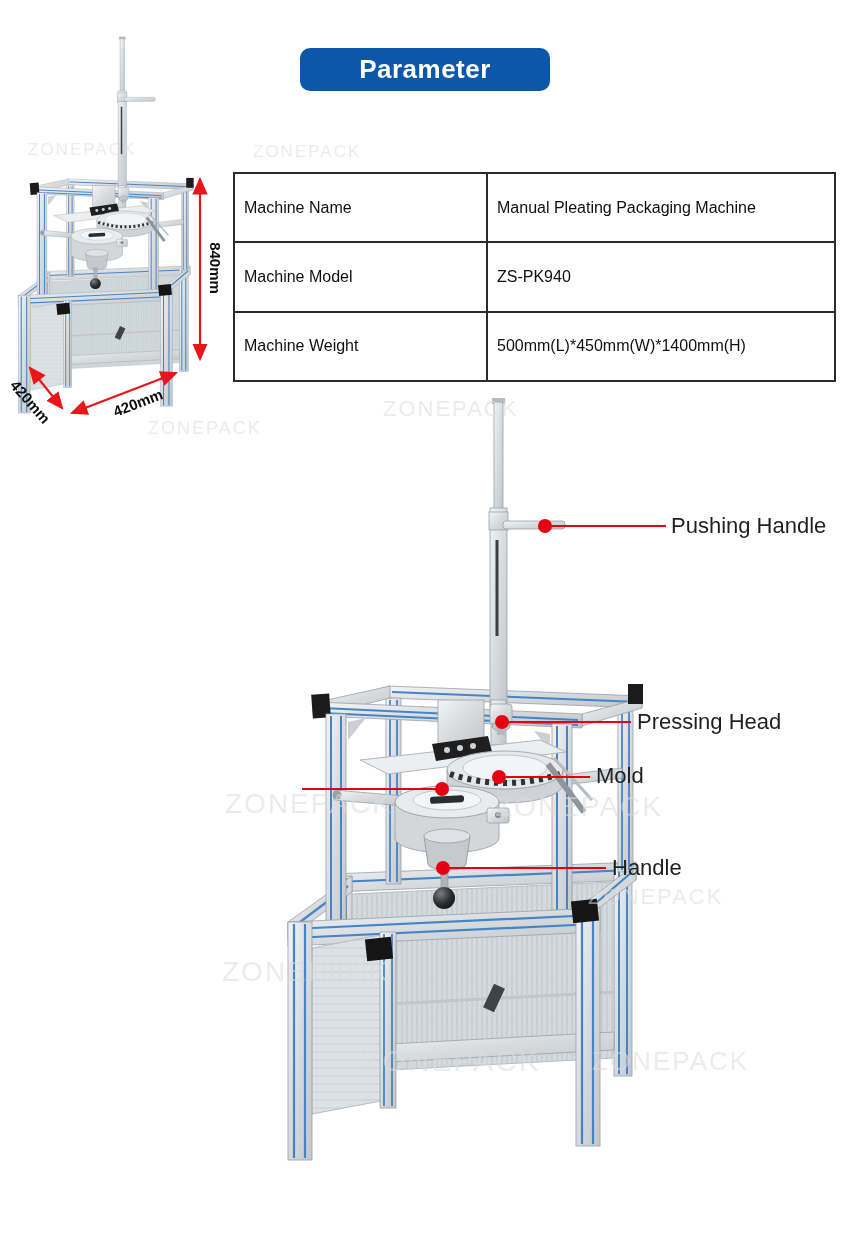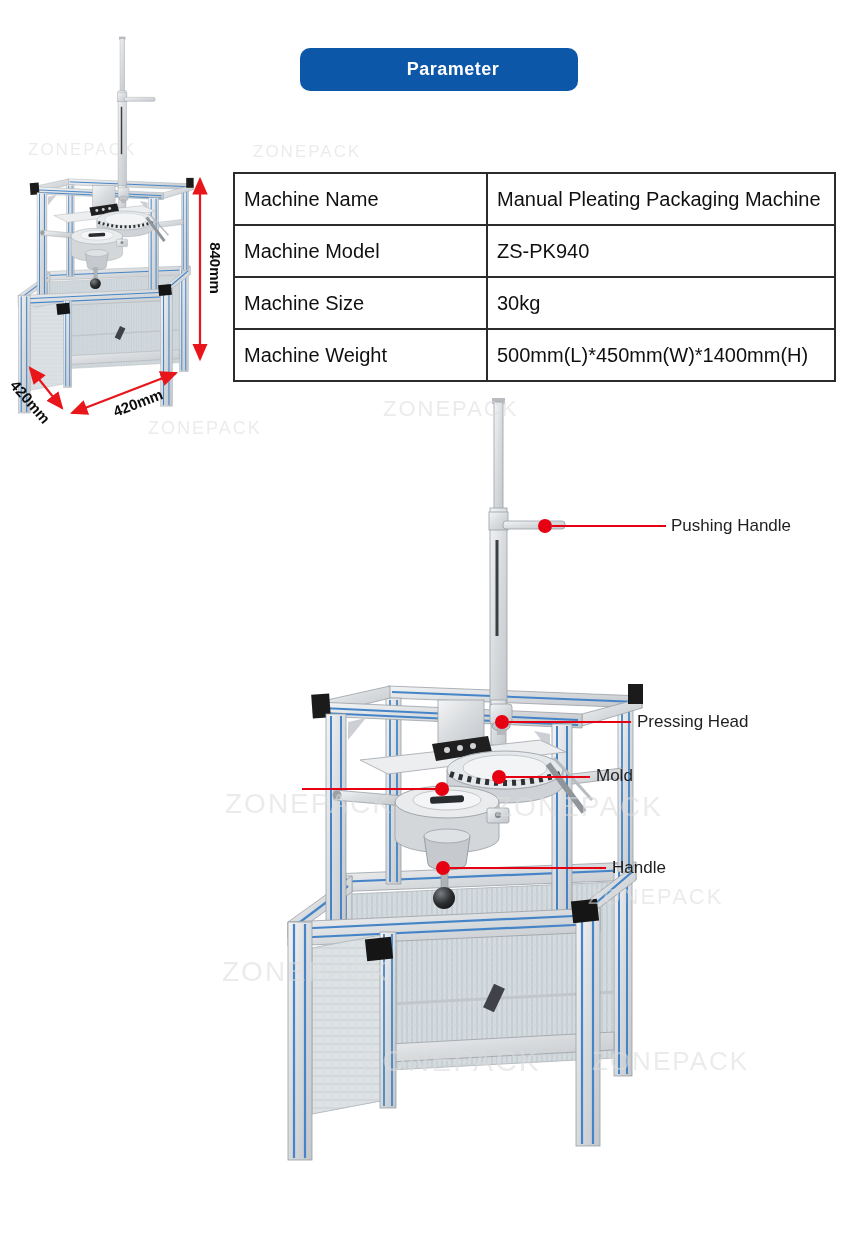--- a/index.html
+++ b/index.html
@@ -2,30 +2,30 @@
 <html><head>
 <meta charset="utf-8">
 <style>
   html,body{margin:0;padding:0;background:#fff;}
   .canvas{position:relative;width:850px;height:1243px;background:#ffffff;
           font-family:"Liberation Sans",sans-serif;overflow:hidden;}
   .canvas svg.fig{position:absolute;left:0;top:0;}
 
   .param-btn{position:absolute;left:300px;top:48px;width:250px;height:43px;
              background:#0d57a8;border-radius:10px;display:flex;align-items:center;
-             justify-content:center;color:#ffffff;font-size:18px;font-weight:bold;
-             letter-spacing:.5px;padding-left:28px;}
+             justify-content:center;color:#ffffff;font-size:26px;font-weight:bold;
+             letter-spacing:.5px;}
 
   table.spec{position:absolute;left:233px;top:172px;width:603px;height:210px;
              border-collapse:collapse;table-layout:fixed;color:#101010;}
-  table.spec td{border:2px solid #2b2b2b;font-size:20px;padding:0 4px 0 9px;
+  table.spec td{border:2px solid #2b2b2b;font-size:16px;padding:0 4px 0 9px;
                 vertical-align:middle;white-space:nowrap;overflow:hidden;}
   td.c1{width:238px;}
 
-  .anno{position:absolute;font-size:17px;color:#1f1f1f;white-space:nowrap;line-height:26px;}
+  .anno{position:absolute;font-size:22px;color:#1f1f1f;white-space:nowrap;line-height:26px;}
 
   .wm{position:absolute;color:#dcdcdc;opacity:.55;font-weight:normal;letter-spacing:2px;
       white-space:nowrap;pointer-events:none;}
 
   .dim{font:bold 15px "Liberation Sans",sans-serif;fill:#0c0c0c;}
 </style>
 </head>
 <body>
 
 <div class="canvas">
@@ -223,24 +223,20 @@
     <tbody>
       <tr>
         <td class="c1">Machine Name</td>
         <td>Manual Pleating Packaging Machine</td>
       </tr>
       <tr>
         <td class="c1">Machine Model</td>
         <td>ZS-PK940</td>
       </tr>
       <tr>
-        <td class="c1">Machine Size</td>
-        <td>30kg</td>
-      </tr>
-      <tr>
         <td class="c1">Machine Weight</td>
         <td>500mm(L)*450mm(W)*1400mm(H)</td>
       </tr>
     </tbody>
   </table>
 
   <div class="anno" style="left:671px;top:513px">Pushing Handle</div>
   <div class="anno" style="left:637px;top:709px">Pressing Head</div>
   <div class="anno" style="left:596px;top:763px">Mold</div>
   <div class="anno" style="left:612px;top:855px">Handle</div>

